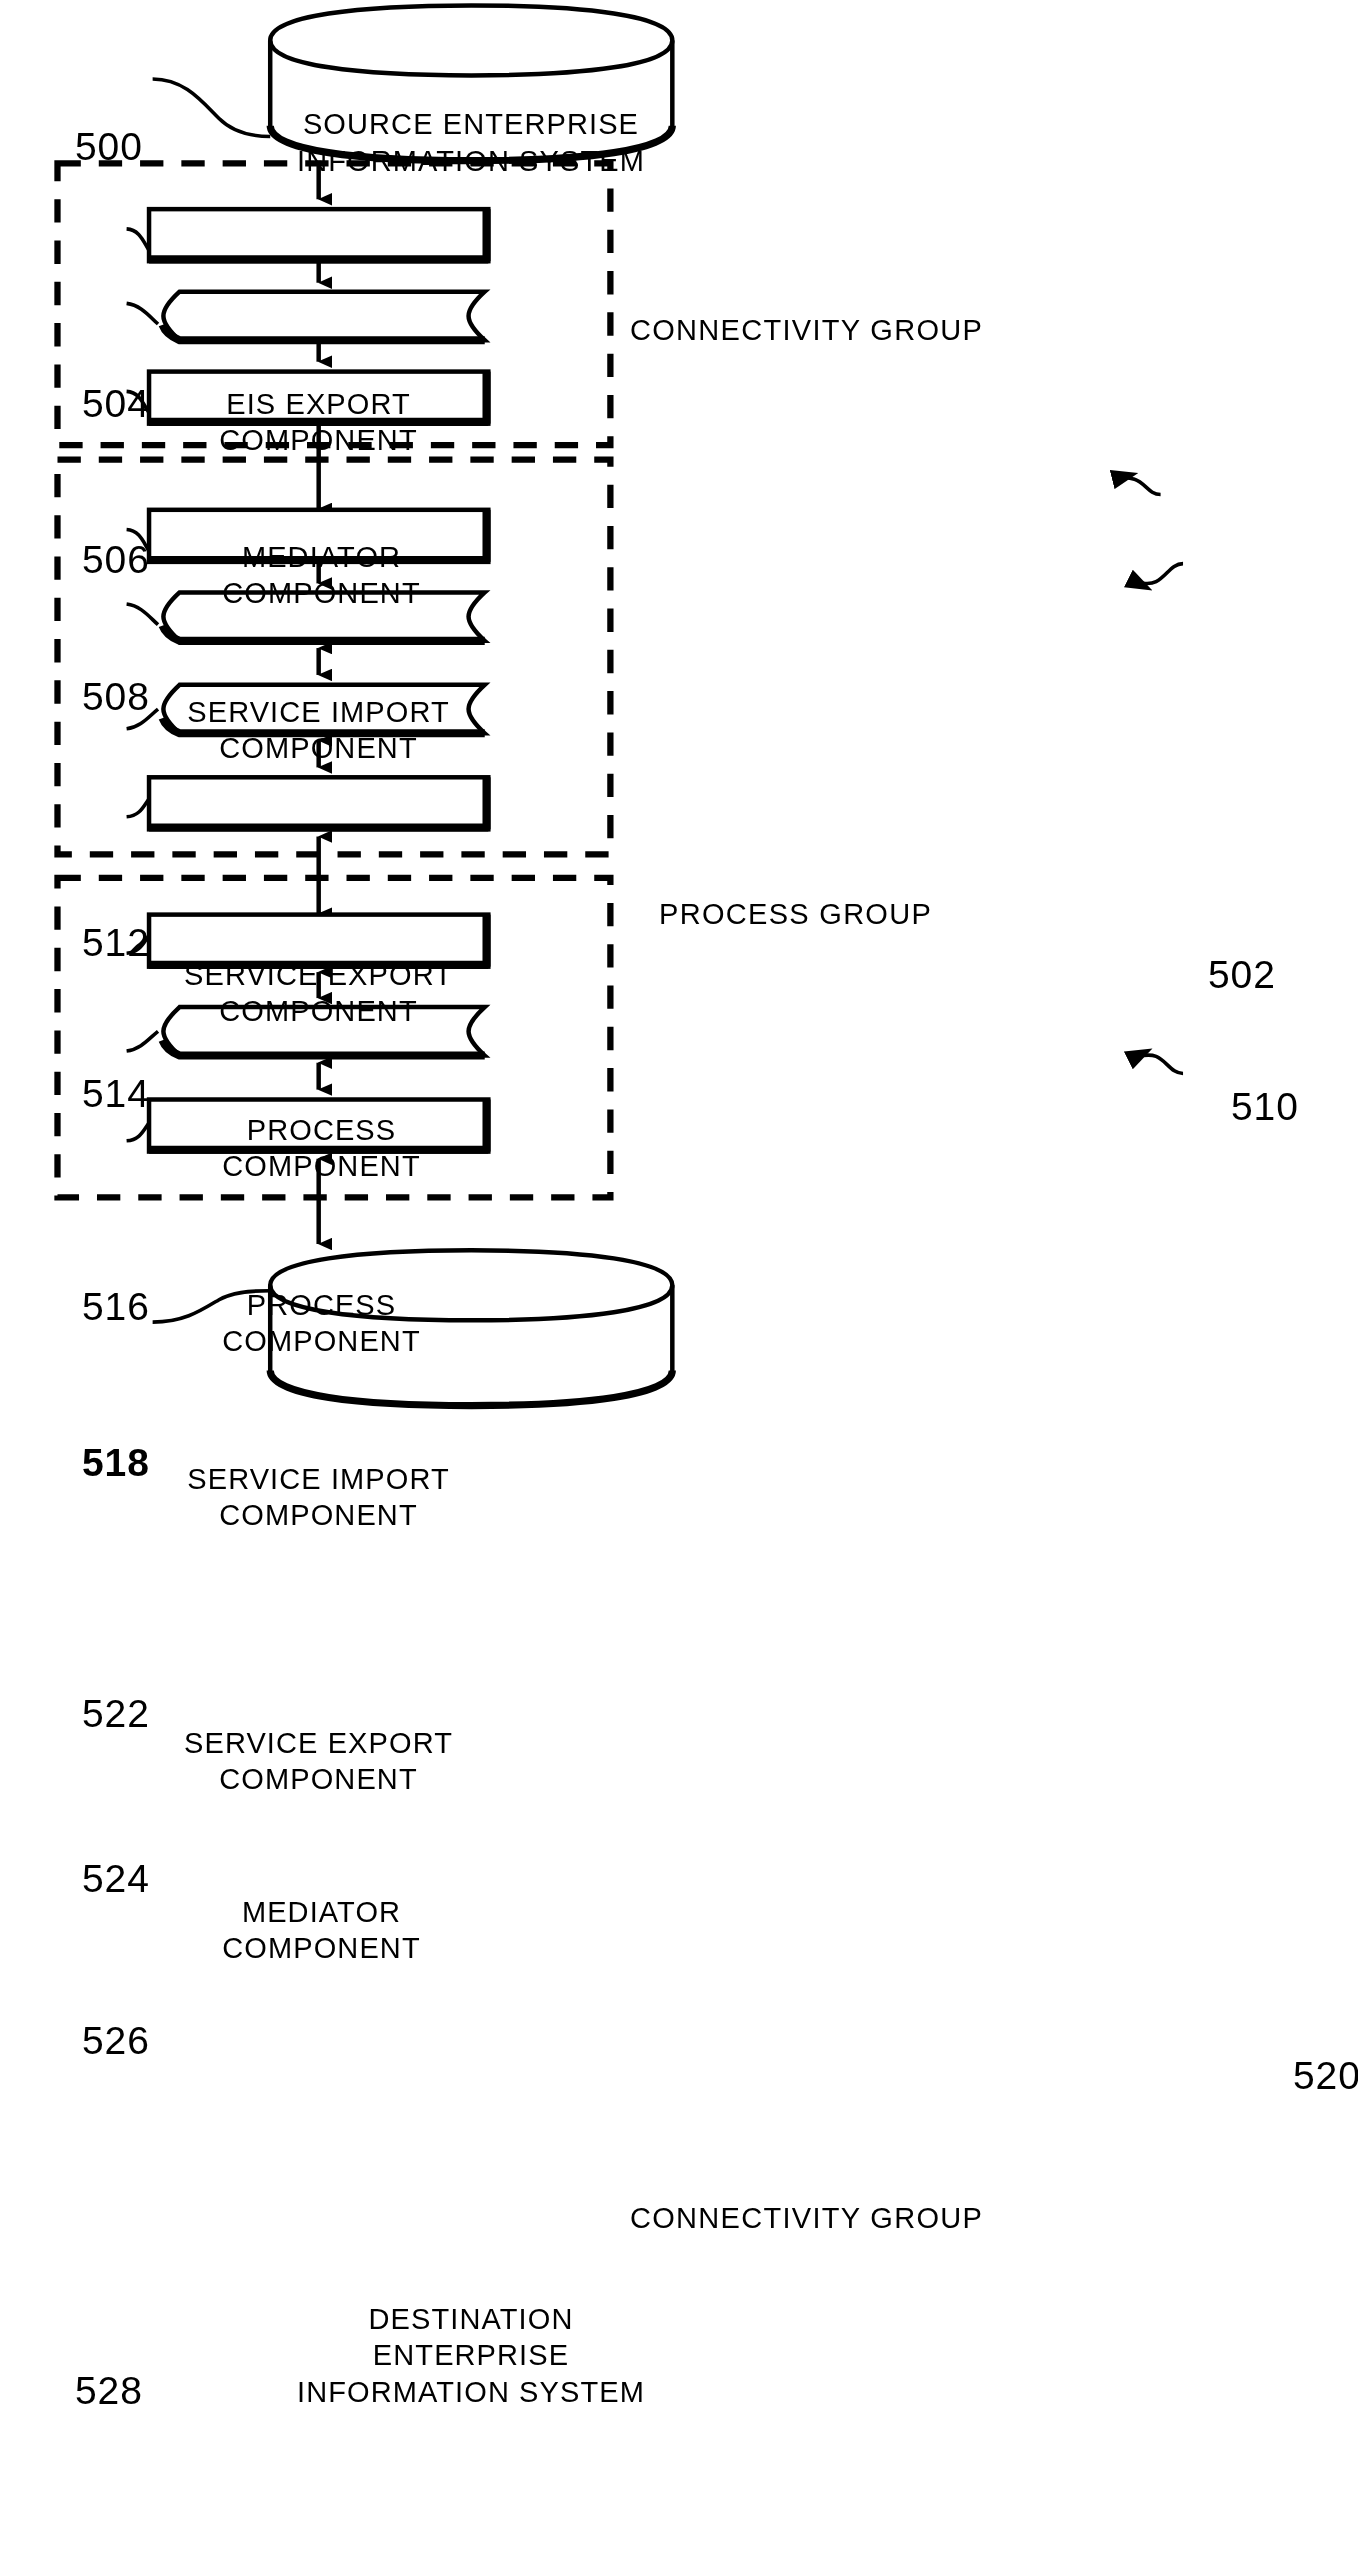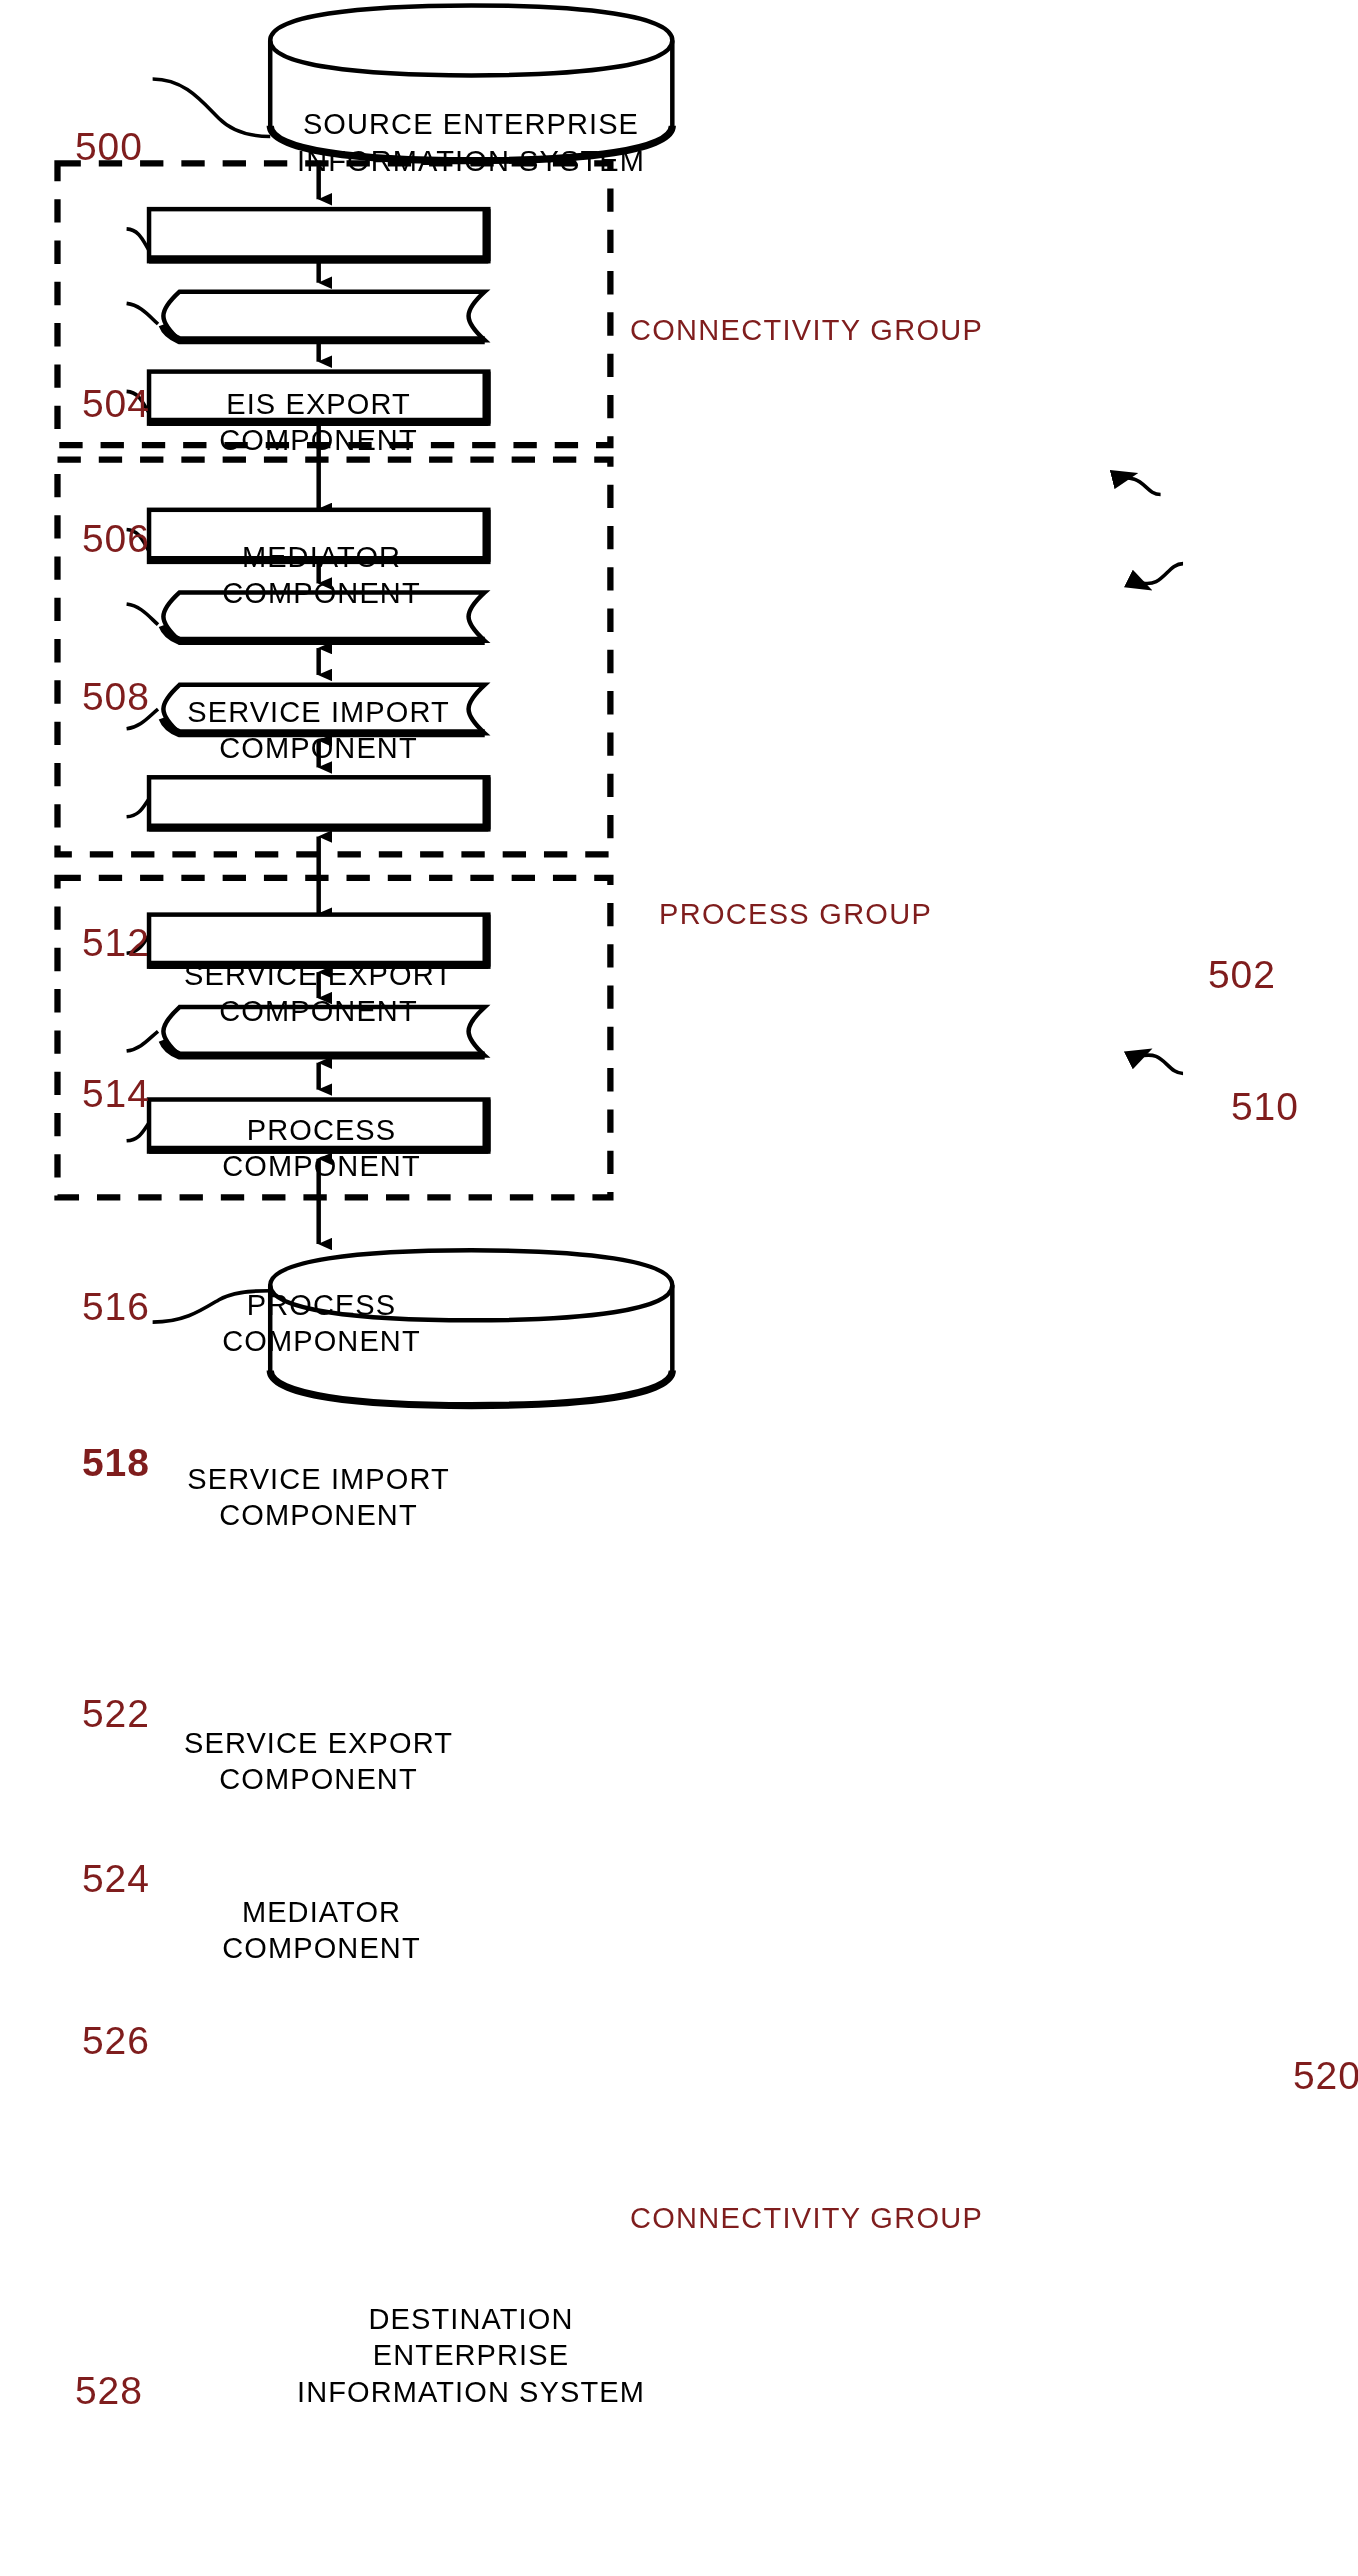--- a/index.html
+++ b/index.html
@@ -1,19 +1,19 @@
 <!DOCTYPE html>
 <html style="font-size:14.4px"><head>
 <meta charset="utf-8">
 <style>
   html,body{margin:0;padding:0;background:#ffffff;}
   body{width:1359px;height:2576px;position:relative;font-family:"Liberation Sans",sans-serif;overflow:hidden;}
   #stage{position:absolute;left:0;top:0;width:1359px;height:2576px;}
   svg#fig{position:absolute;left:0;top:0;width:1359px;height:2576px;display:block;}
-  .lbl{position:absolute;color:#7f1d1d;font-family:"Liberation Sans",sans-serif;white-space:nowrap;}
+  .lbl{position:absolute;color:#000000;font-family:"Liberation Sans",sans-serif;white-space:nowrap;}
   .reflbl{font-size:39px;letter-spacing:0.9px;}
   .grouplbl{font-size:29px;letter-spacing:1.3px;}
   .nodetext{font-size:29px;letter-spacing:1.1px;text-align:center;width:100%;}
   .nodebox{position:absolute;display:flex;align-items:center;justify-content:center;flex-direction:column;}
   .nodebox span{display:block;line-height:1.25;}
 </style>
 </head>
 <body>
 
 <div id="stage">
@@ -178,21 +178,21 @@
                C 650 1471, 749 1460, 749 1432" fill="none" stroke="#000" stroke-width="5"></path>
       <path d="M 301 1527
                C 301 1555, 400 1566, 525 1566
                C 650 1566, 749 1555, 749 1527" fill="none" stroke="#000" stroke-width="8"></path>
     </g>
     <path d="M 170 1473 C 205 1473, 224 1460, 244 1448 C 258 1440, 276 1438, 301 1438" fill="none" stroke="#000" stroke-width="4"></path>
   </svg>
 
   <div class="lbl reflbl" style="left:75px;top:125px;">500</div>
   <div class="lbl reflbl" style="left:82px;top:382px;">504</div>
-  <div class="lbl reflbl" style="left:82px;top:517px;">506</div>
+  <div class="lbl reflbl" style="left:82px;top:538px;">506</div>
   <div class="lbl reflbl" style="left:82px;top:675px;">508</div>
   <div class="lbl reflbl" style="left:82px;top:921px;">512</div>
   <div class="lbl reflbl" style="left:82px;top:1072px;">514</div>
   <div class="lbl reflbl" style="left:82px;top:1285px;">516</div>
   <div class="lbl reflbl" style="left:82px;top:1441px;font-weight:bold;">518</div>
   <div class="lbl reflbl" style="left:82px;top:1692px;">522</div>
   <div class="lbl reflbl" style="left:82px;top:1857px;">524</div>
   <div class="lbl reflbl" style="left:82px;top:2019px;">526</div>
   <div class="lbl reflbl" style="left:75px;top:2369px;">528</div>
 

